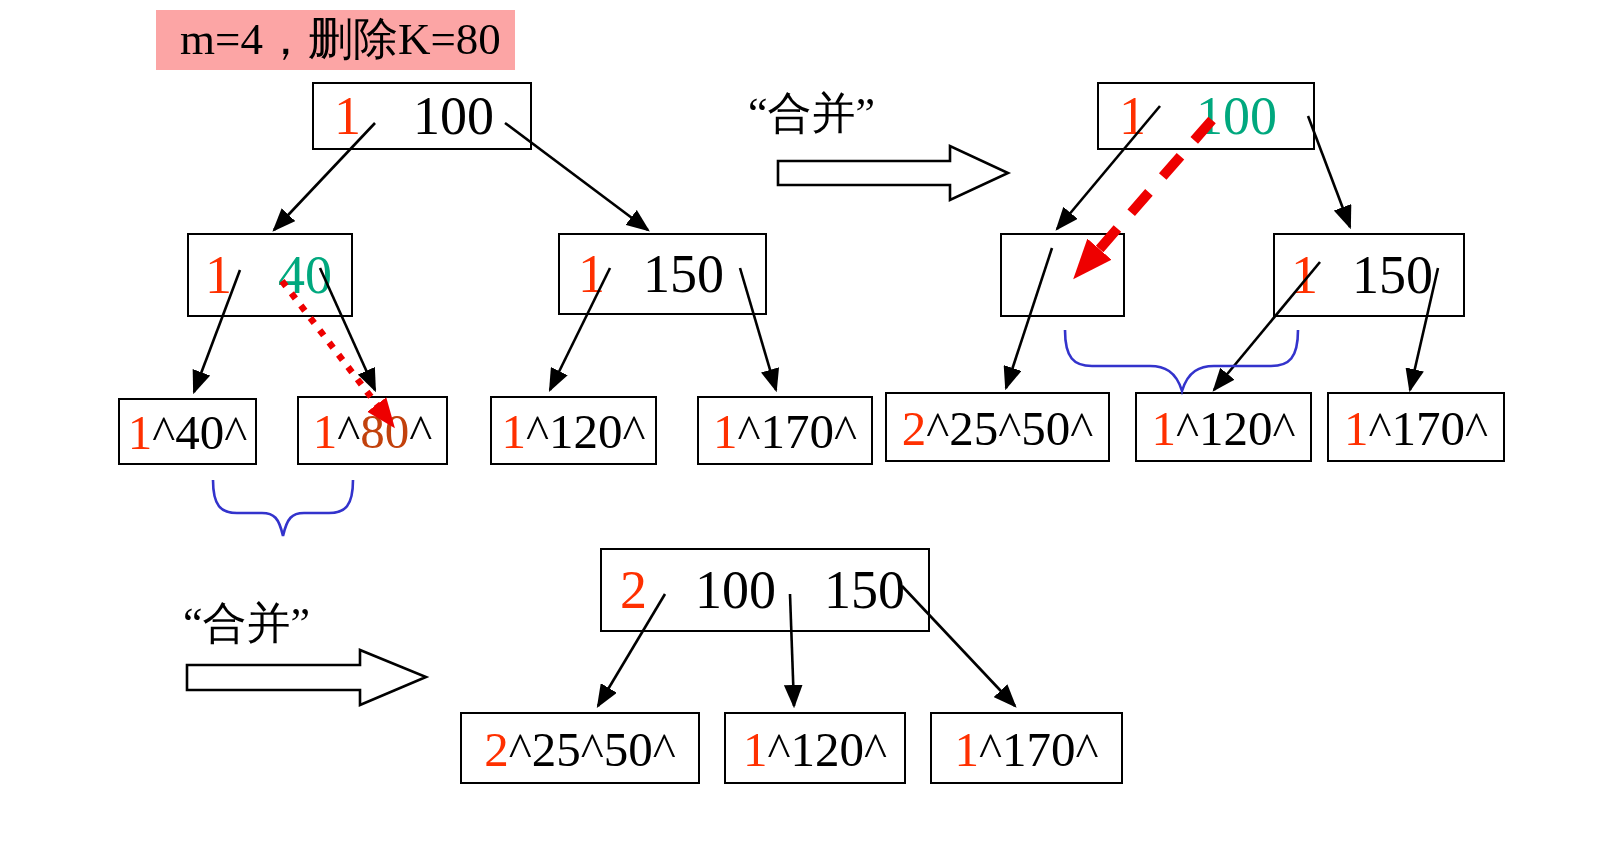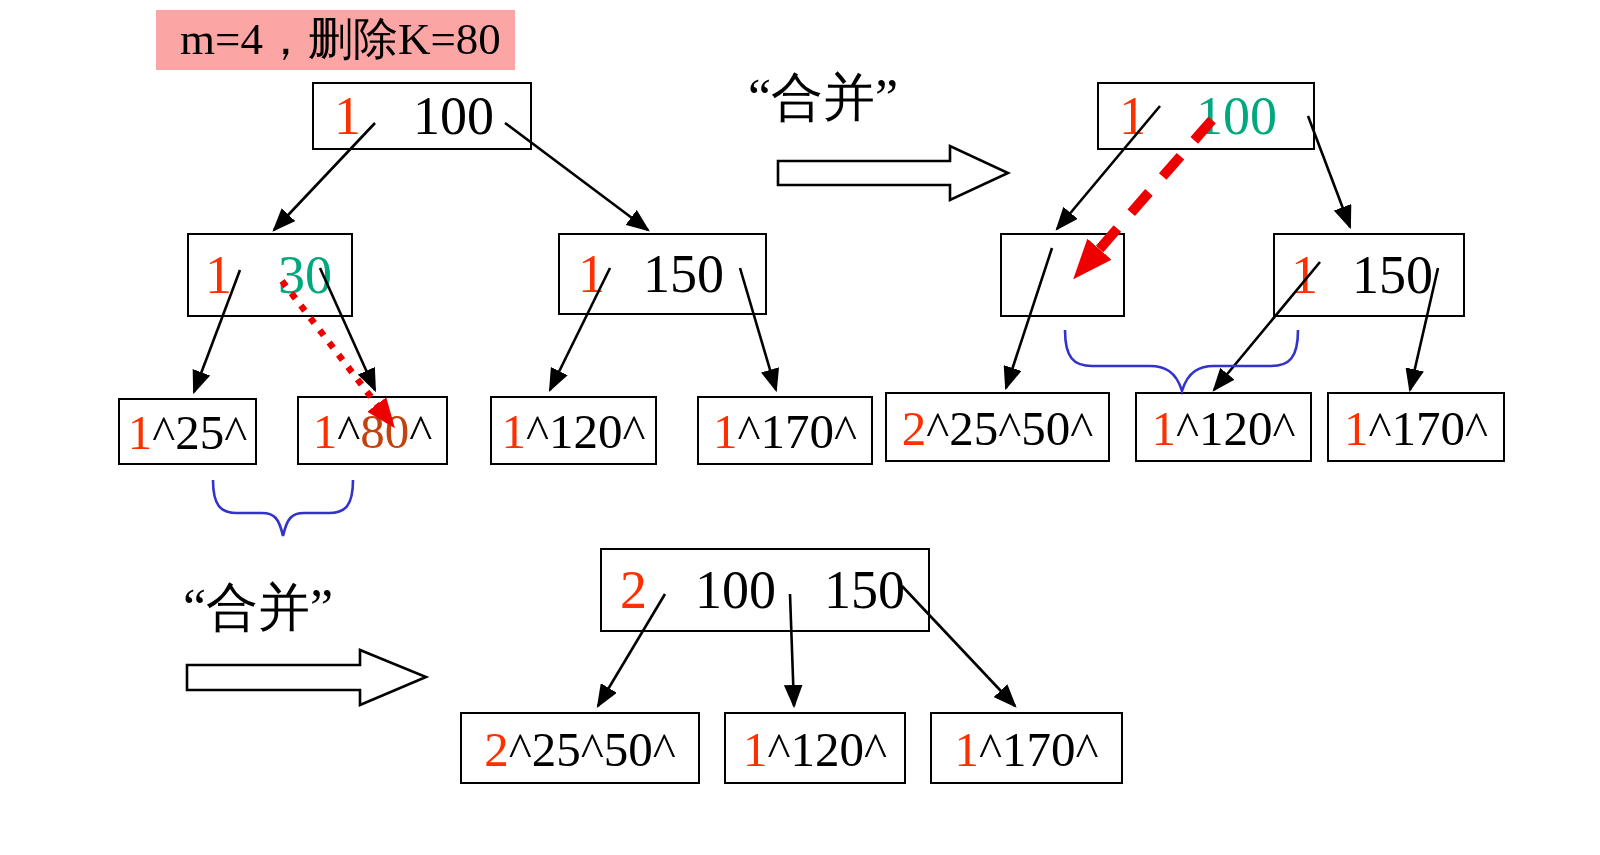--- a/index.html
+++ b/index.html
@@ -6,48 +6,48 @@
   .stage{position:relative;width:1600px;height:855px;background:#ffffff;overflow:hidden;
          font-family:"Liberation Serif","DejaVu Serif",serif;}
   .title{position:absolute;left:156px;top:10px;background:#fca5a5;color:#000;
          font-size:45px;line-height:1.25;padding:1px 14px 3px 24px;white-space:nowrap;}
   .node{position:absolute;background:#fff;border:2.5px solid #000;box-sizing:border-box;
         display:flex;align-items:center;font-size:54px;line-height:1;color:#000;white-space:nowrap;}
   .leaf{font-size:49px;justify-content:center;padding-top:2px;}
   .red{color:#ff3000;}
   .green{color:#00a87e;}
   .blue{color:#c2410c;}
-  .merge-label{position:absolute;font-size:52px;color:#000;line-height:1;white-space:nowrap;}
+  .merge-label{position:absolute;font-size:44px;color:#000;line-height:1;white-space:nowrap;margin-top:20px;}
   .overlay{position:absolute;left:0;top:0;pointer-events:none;}
 </style>
 </head>
 <body>
 
 <div class="stage">
 
   <div class="title">m=4，删除K=80</div>
 
   <div class="node" style="left:312px;top:82px;width:220px;height:68px;padding-left:20px;gap:52px;">
     <span class="red">1</span>
     <span>100</span>
   </div>
 
   <div class="node" style="left:187px;top:233px;width:166px;height:84px;padding-left:16px;gap:46px;">
     <span class="red">1</span>
-    <span class="green">30</span>
+    <span class="green">40</span>
   </div>
 
   <div class="node" style="left:558px;top:233px;width:209px;height:82px;padding-left:18px;gap:38px;">
     <span class="red">1</span>
     <span>150</span>
   </div>
 
   <div class="node leaf" style="left:118px;top:398px;width:139px;height:67px;">
     <span class="red">1</span>
-      <span>^25^</span>
+      <span>^40^</span>
   </div>
 
   <div class="node leaf" style="left:297px;top:396px;width:151px;height:69px;">
     <span class="red">1</span>
       <span>^</span>
       <span class="blue">80</span>
       <span>^</span>
   </div>
 
   <div class="node leaf" style="left:490px;top:396px;width:167px;height:69px;">

